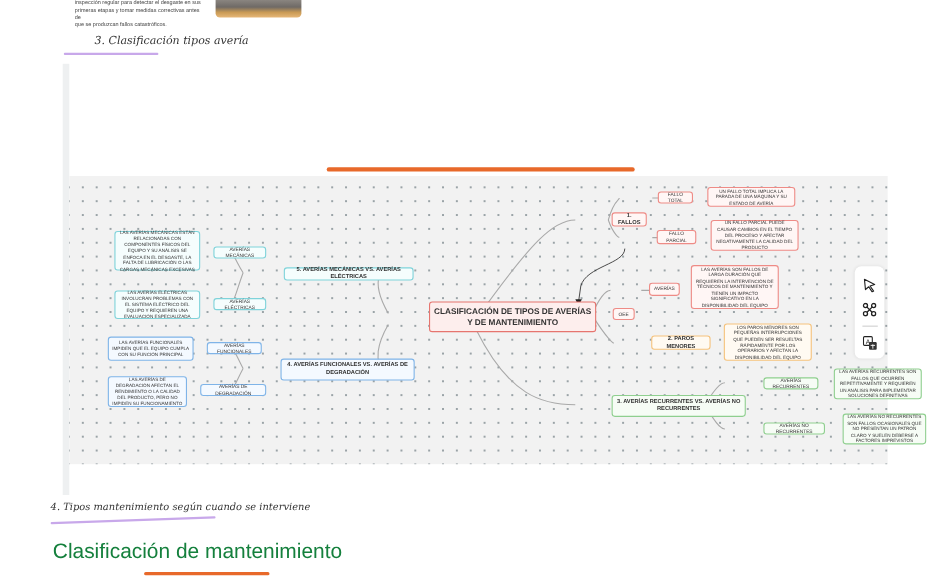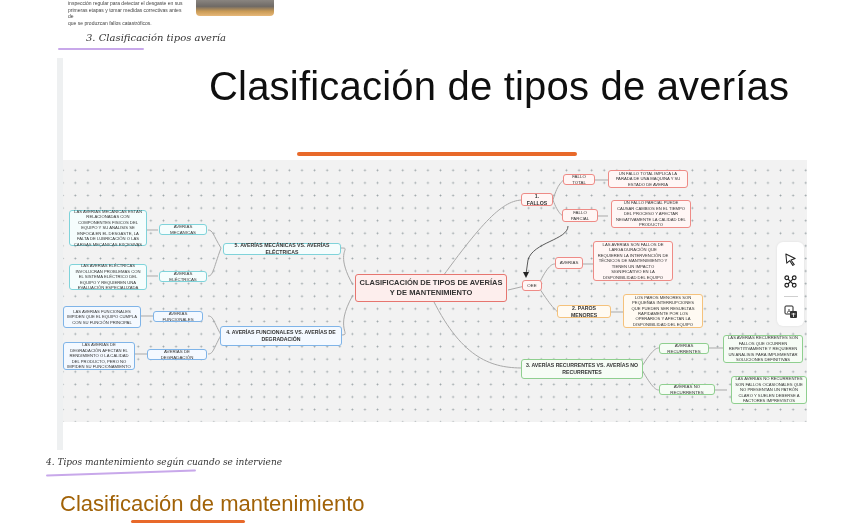--- a/index.html
+++ b/index.html
@@ -8,50 +8,49 @@
   .prev-text { left:68px; top:0; width:120px; font-size:5px; line-height:6.5px; color:#444; }
   .prev-img { left:196px; top:0; width:78px; height:16px; border-radius:0 0 4px 4px; background:linear-gradient(180deg,#8a8580 0%,#6f6a66 40%,#c99a55 70%,#e7b879 100%); }
   .hand-note { font-family:"DejaVu Serif", serif; font-style:italic; font-size:10px; color:#333; }
   .hand-line { height:2px; background:#c8a8ea; border-radius:2px; }
   .embed { left:57px; top:58px; width:744px; height:392px; background:#ffffff; border-left:6px solid #eef0f1; }
   .embed-title { left:146px; top:6px; font-size:40px; color:#0f0f0f; font-family:"Liberation Sans", sans-serif; letter-spacing:0.2px; }
   .orange-stroke { height:4px; background:#e8692a; border-radius:3px; }
   .canvas { left:0; top:102px; width:744px; height:262px; background-color:#f2f2f2;
     background-image: radial-gradient(circle, #9aa3a7 0.8px, transparent 1.1px);
     background-size:12.6px 12.6px; background-position:6px 4px; }
-  .node { position:absolute; background:#fff; border-radius:3px; font-size:4.2px; line-height:5.4px; text-align:center; color:#333; display:flex; align-items:center; justify-content:center; box-sizing:border-box; padding:1px 3px; text-transform:uppercase; }
+  .node { position:absolute; background:#fff; border-radius:3px; font-size:4.2px; line-height:5.4px; text-align:center; color:#333; display:flex; align-items:center; justify-content:center; box-sizing:border-box; padding:1px 3px; text-transform:uppercase;margin-left:35px; }
   .n-cyan { border:1.3px solid #7fd3da; background:#f5fdfd; }
   .n-blue { border:1.3px solid #7fb4e8; background:#f4f9ff; }
   .n-red { border:1.3px solid #ee8b86; background:#fff6f5; }
   .n-orange { border:1.3px solid #f5c27c; background:#fffaf2; }
   .n-green { border:1.3px solid #8fcf8f; background:#f6fcf5; }
   .n-main { border:1.6px solid #e6756f; background:#fdeeed; font-size:7.5px; line-height:10px; font-weight:bold; color:#333; }
   .n-topic { font-size:5.2px; line-height:6.6px; font-weight:bold; }
   .n-sub { font-size:4.4px; }
   svg.links { position:absolute; left:0; top:0; }
   .toolbar { left:714px; top:184px; width:27px; height:84px; background:#ffffff; border-radius:6px; box-shadow:0 0 3px rgba(0,0,0,0.08); display:flex; flex-direction:column; align-items:center; padding-top:8px; box-sizing:border-box; }
   .tb-btn { width:18px; height:18px; display:flex; align-items:center; justify-content:center; margin-bottom:4px; cursor:pointer; }
   .tb-sep { width:14px; height:1px; background:#cfcfcf; margin:2px 0 6px; }
-  .section-title { left:60px; top:491px; font-size:22px; color:#a16207; }
+  .section-title { left:48px; top:491px; font-size:19px; color:#15803d; }
 </style>
 </head>
 <body>
 
 <div class="abs prev-text">
   <div>inspección regular para detectar el desgaste en sus</div>
   <div>primeras etapas y tomar medidas correctivas antes de</div>
   <div>que se produzcan fallos catastróficos.</div>
 </div>
 <div class="abs prev-img"></div>
 
 <div class="abs hand-note" style="left:58px;top:32px;margin-left:28px;">3. Clasificación tipos avería</div>
 <div class="abs hand-line" style="left:58px;top:48px;width:86px;"></div>
 
 <div class="abs embed">
-  <div class="abs embed-title">Clasificación de tipos de averías</div>
   <div class="abs orange-stroke" style="left:234px;top:94px;width:280px;"></div>
 
   <div class="abs canvas">
     <svg class="links" width="744" height="262">
       <g fill="none" stroke="#a9a9a9" stroke-width="1">
 
         <path d="M370,130 C420,60 440,40 460,40"></path>
         <path d="M445,130 L462,126"></path>
         <path d="M370,140 C400,200 430,208 460,208"></path>
 

